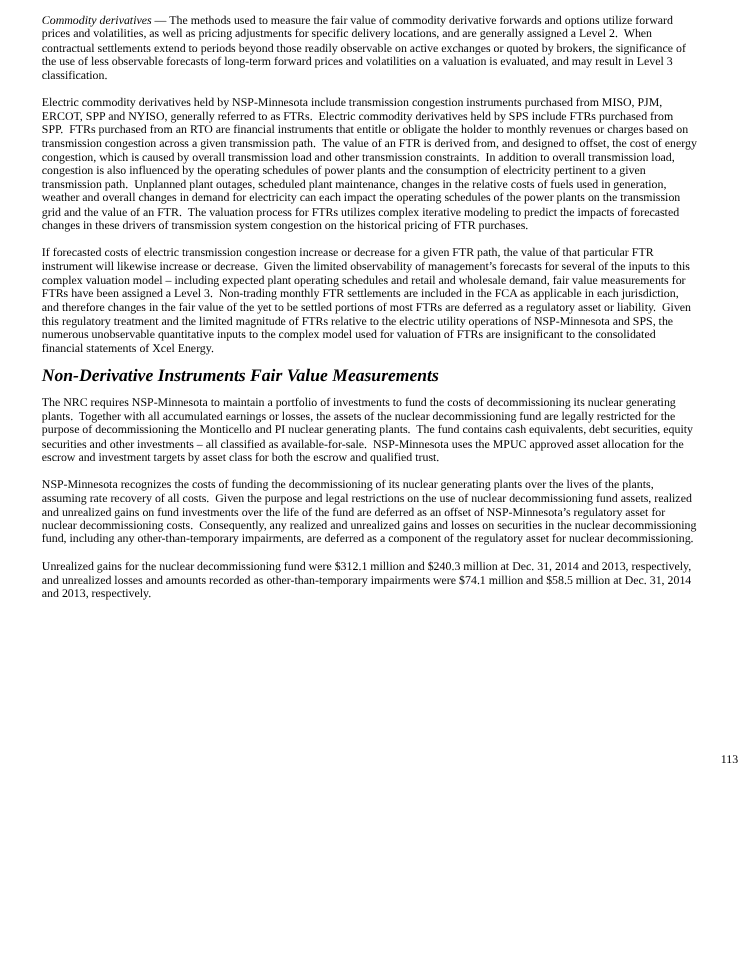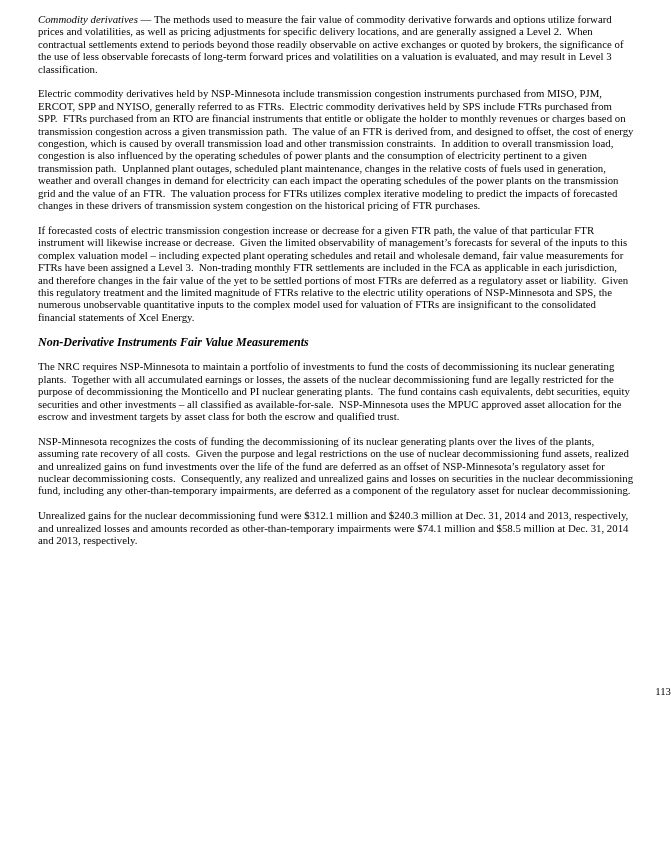--- a/index.html
+++ b/index.html
@@ -27,21 +27,21 @@
     font-size: 10.8px;
     line-height: 12.4px;
     text-align: left;
     white-space: pre-wrap;
   }
   .lead-italic {
     font-style: italic;
   }
   .section-heading {
     margin: 0 0 12.4px 0;
-    font-size: 12px;
+    font-size: 16px;
     line-height: 12.4px;
     font-weight: bold;
     font-style: italic;
     white-space: pre-wrap;
   }
   .page-number {
     position: absolute;
     left: 0;
     right: 0;
     bottom: 23px;

